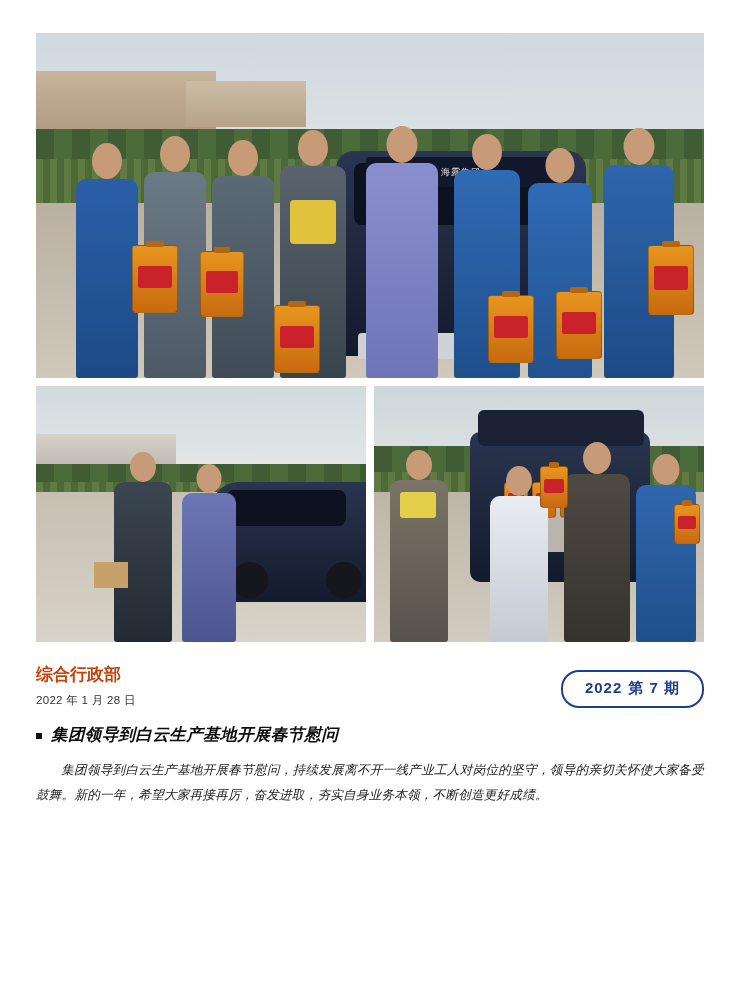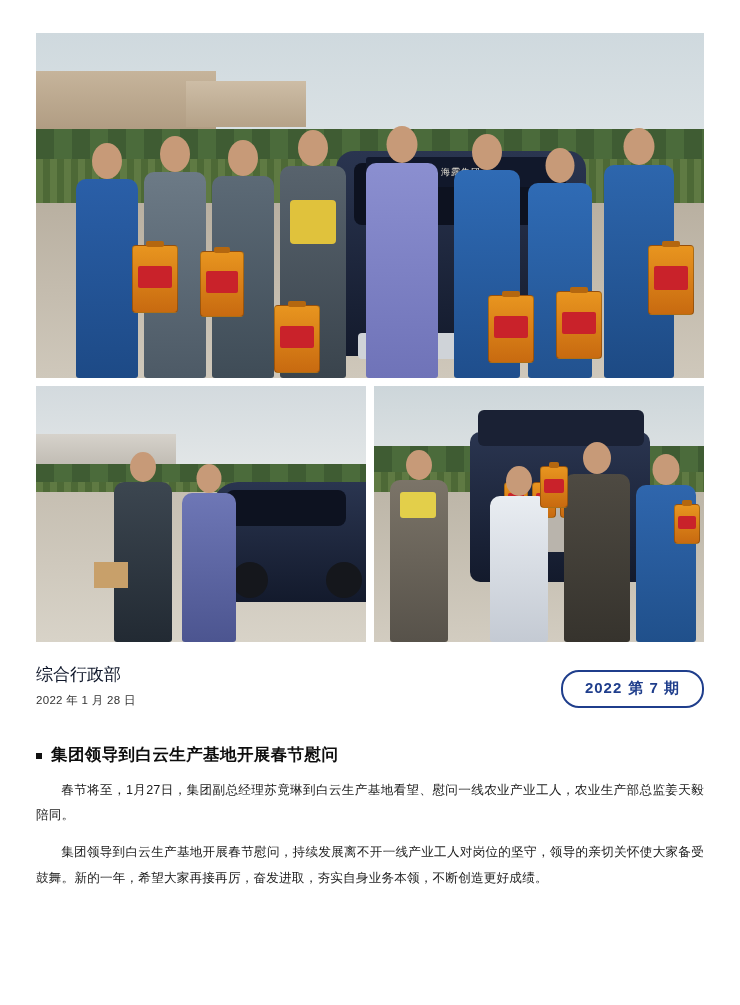--- a/index.html
+++ b/index.html
@@ -125,22 +125,22 @@
   
   .meta-row {
     margin-top: 20px;
     width: 668px;
     display: flex;
     align-items: flex-end;
     justify-content: space-between;
   }
   .dept {
     font-size: 17px;
-    font-weight: 400;
-    color: #0f172a;
+    font-weight: 700;
+    color: #c2410c;
     line-height: 1.5;
   }
   .date {
     font-size: 11.5px;
     color: #333;
     margin-top: 5px;
     letter-spacing: .3px;
   }
   .issue-badge {
     border: 2px solid #1f3e8c;
@@ -148,21 +148,21 @@
     color: #1f3e8c;
     font-size: 15px;
     font-weight: 700;
     padding: 7px 22px 8px 22px;
     letter-spacing: 1px;
     white-space: nowrap;
   }
   .issue-badge .num { margin-right: 6px; }
 
   
-  .article { margin-top: 36px; width: 668px; }
+  .article { margin-top: 16px; width: 668px; font-style: italic; }
   .headline {
     font-size: 16.5px;
     font-weight: 700;
     color: #0d0d0d;
     display: flex;
     align-items: center;
     letter-spacing: .4px;
   }
   .bullet {
     display: inline-block;
@@ -332,17 +332,16 @@
     <div class="issue-badge">
       <span class="num">2022</span><span>第 7 期</span>
     </div>
   </div>
 
   <div class="article">
     <div class="headline">
       <span class="bullet"></span>
       <span>集团领导到白云生产基地开展春节慰问</span>
     </div>
-    <p class="para">春节将至，1月27日，集团副总经理苏竟琳到白云生产基地看望、慰问一线农业产业工人，农业生产部总监姜天毅陪同。</p>
     <p class="para">集团领导到白云生产基地开展春节慰问，持续发展离不开一线产业工人对岗位的坚守，领导的亲切关怀使大家备受鼓舞。新的一年，希望大家再接再厉，奋发进取，夯实自身业务本领，不断创造更好成绩。</p>
   </div>
 
 </div>
 
 </body></html>

